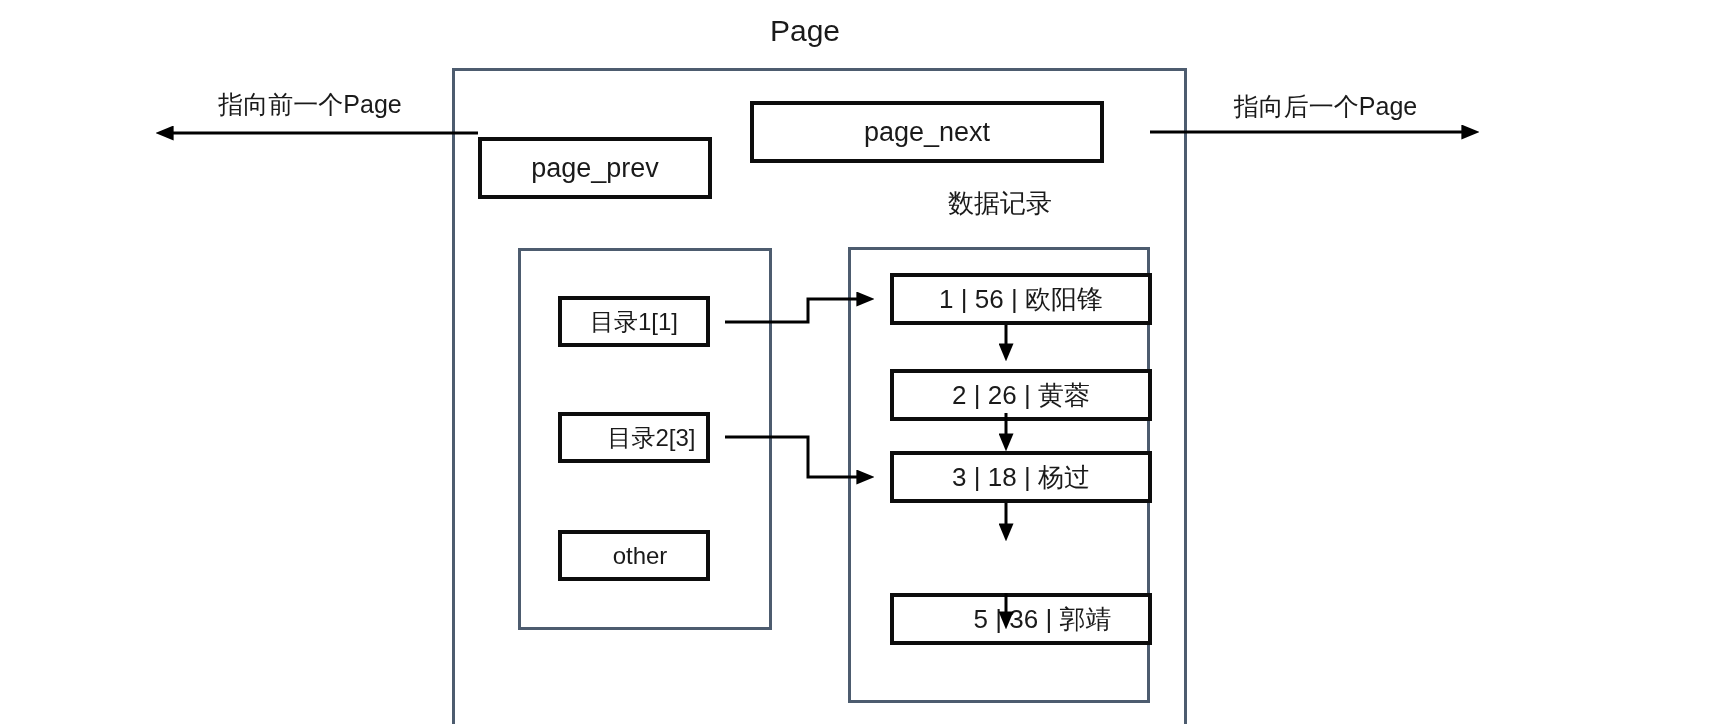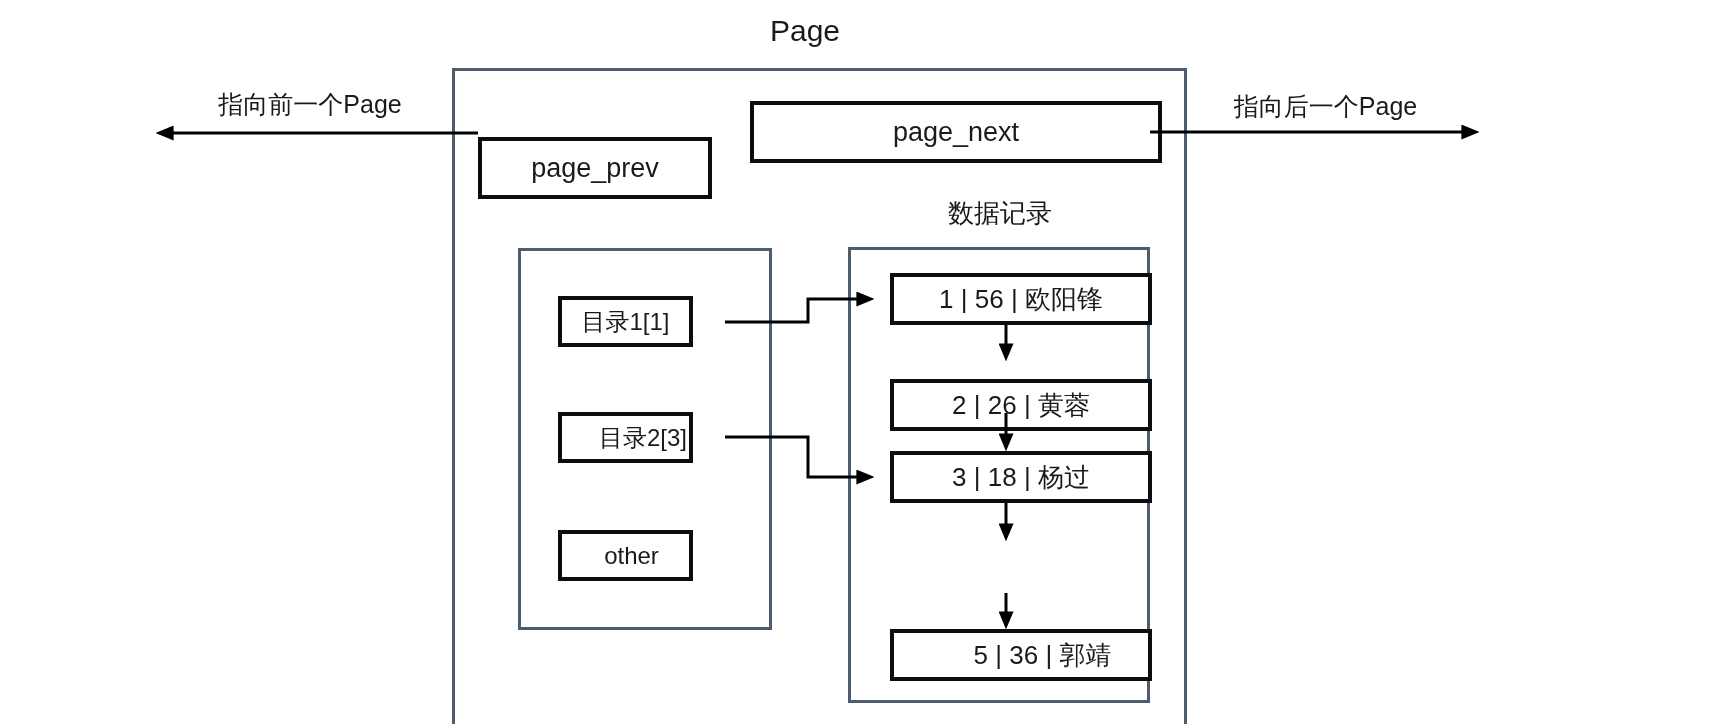--- a/index.html
+++ b/index.html
@@ -40,55 +40,55 @@
     left: 452px; top: 68px; width: 735px; height: 700px;
     border: 3px solid var(--container-border);
     background: transparent;
   }
   .black-box {
     border: 4px solid var(--box-border);
     background: var(--background);
     font-size: 27px;
   }
   .page-prev-box { left: 478px; top: 101px; width: 234px; height: 62px; margin-top: 36px; }
-  .page-next-box { left: 750px; top: 101px; width: 412px; height: 62px; }
+  .page-next-box { left: 750px; top: 101px; width: 354px; height: 62px; }
   .arrow-label {
     font-size: 25px;
     height: 36px;
   }
   .prev-arrow-label { left: 195px; top: 86px; width: 230px; }
   .next-arrow-label { left: 1208px; top: 88px; width: 235px; }
   .records-title {
-    left: 900px; top: 194px; width: 200px; height: 38px;
+    left: 900px; top: 184px; width: 200px; height: 38px;
     font-size: 26px;
   }
   .container-box {
     border: 3px solid var(--container-border);
     background: var(--background);
   }
   .dir-container { left: 518px; top: 248px; width: 254px; height: 382px; }
   .records-container { left: 848px; top: 247px; width: 302px; height: 456px; }
   .dir-box {
-    left: 558px; width: 135px; height: 51px;
+    left: 558px; width: 152px; height: 51px;
     font-size: 24px;
   }
   .dir-box-1 { top: 296px; }
   .dir-box-2 { top: 412px; padding-left: 35px; }
   .dir-box-3 { top: 530px; padding-left: 12px; }
   .record-box {
     left: 875px; width: 262px; height: 52px;
     font-size: 26px;
     white-space: nowrap;
     margin-left: 15px;
   }
   .record-1 { top: 273px; }
-  .record-2 { top: 379px; text-align: right; }
+  .record-2 { top: 369px; text-align: right; }
   .record-3 { top: 451px; }
   .record-4 { top: 541px; }
-  .record-5 { top: 629px; padding-left: 43px; }
+  .record-5 { top: 593px; padding-left: 43px; }
   .overlay {
     position: absolute;
     left: 0; top: 0;
     width: 1712px; height: 724px;
     pointer-events: none;
   }
   .arrow-path {
     stroke: var(--arrow);
     stroke-width: 3;
     fill: none;

